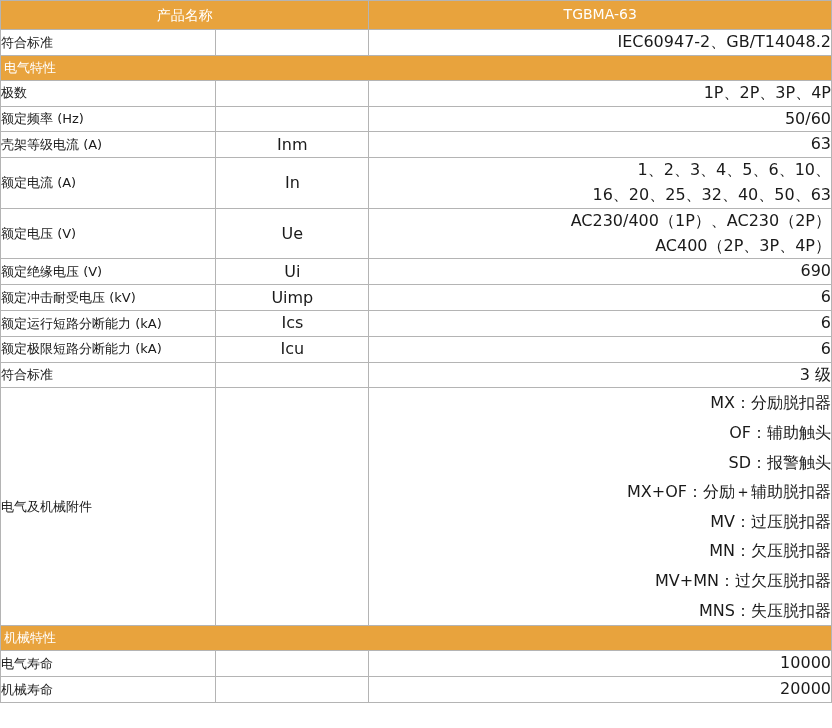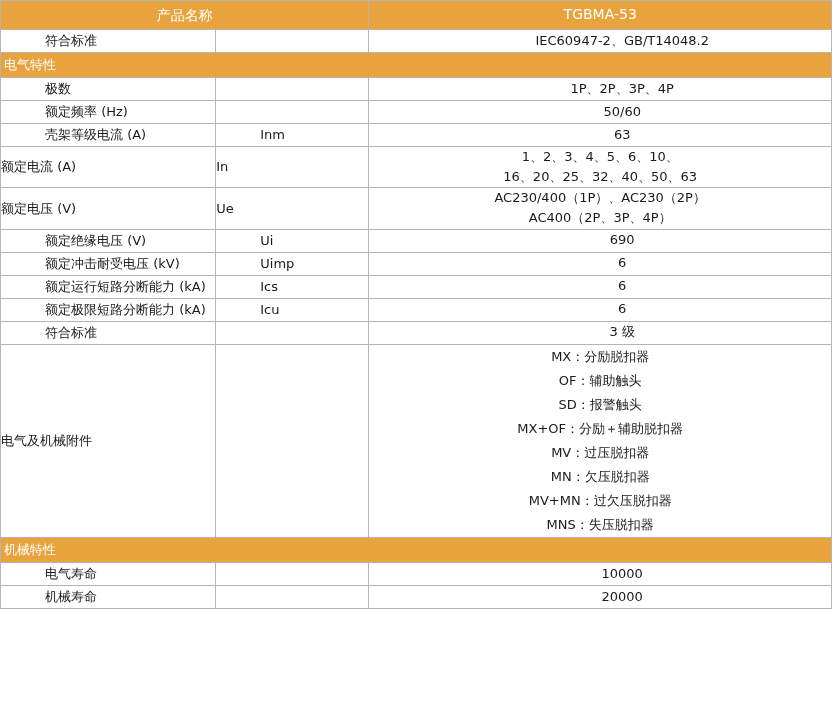--- a/index.html
+++ b/index.html
@@ -50,32 +50,32 @@
     font-size: 13px;
   }
   .cell-label {
     padding: 5px 8px;
     text-align: left;
     font-size: 13px;
     line-height: 1.5;
   }
   .cell-symbol {
     padding: 5px 8px;
-    text-align: left;
-    font-size: 13px;
+    text-align: center;
+    font-size: 16px;
     line-height: 1.5;
   }
   .cell-value {
     padding: 5px 6px;
-    text-align: center;
-    font-size: 13px;
+    text-align: right;
+    font-size: 16px;
     line-height: 1.55;
     white-space: pre-line;
   }
-  tr.r-normal td { height: 22px; padding-left: 44px; }
+  tr.r-normal td { height: 22px; }
   tr.r-tall td { height: 38px; }
   .accessories-label {
     vertical-align: middle;
     border-radius: 6px;
   }
   .accessories-value {
     line-height: 1.85;
     padding-top: 8px;
     padding-bottom: 8px;
   }
@@ -85,21 +85,21 @@
 
 <table class="spec-table">
   <colgroup>
     <col class="col-label">
     <col class="col-symbol">
     <col class="col-value">
   </colgroup>
   <tbody>
       <tr class="hdr">
         <td class="cell-label" colspan="2">产品名称</td>
-        <td class="cell-value">TGBMA-53</td>
+        <td class="cell-value">TGBMA-63</td>
       </tr>
       <tr class="r-normal">
         <td class="cell-label">符合标准</td>
         <td class="cell-symbol"></td>
         <td class="cell-value">IEC60947-2、GB/T14048.2</td>
       </tr>
       <tr class="section">
         <td class="cell-label" colspan="3">电气特性</td>
       </tr>
       <tr class="r-normal">

